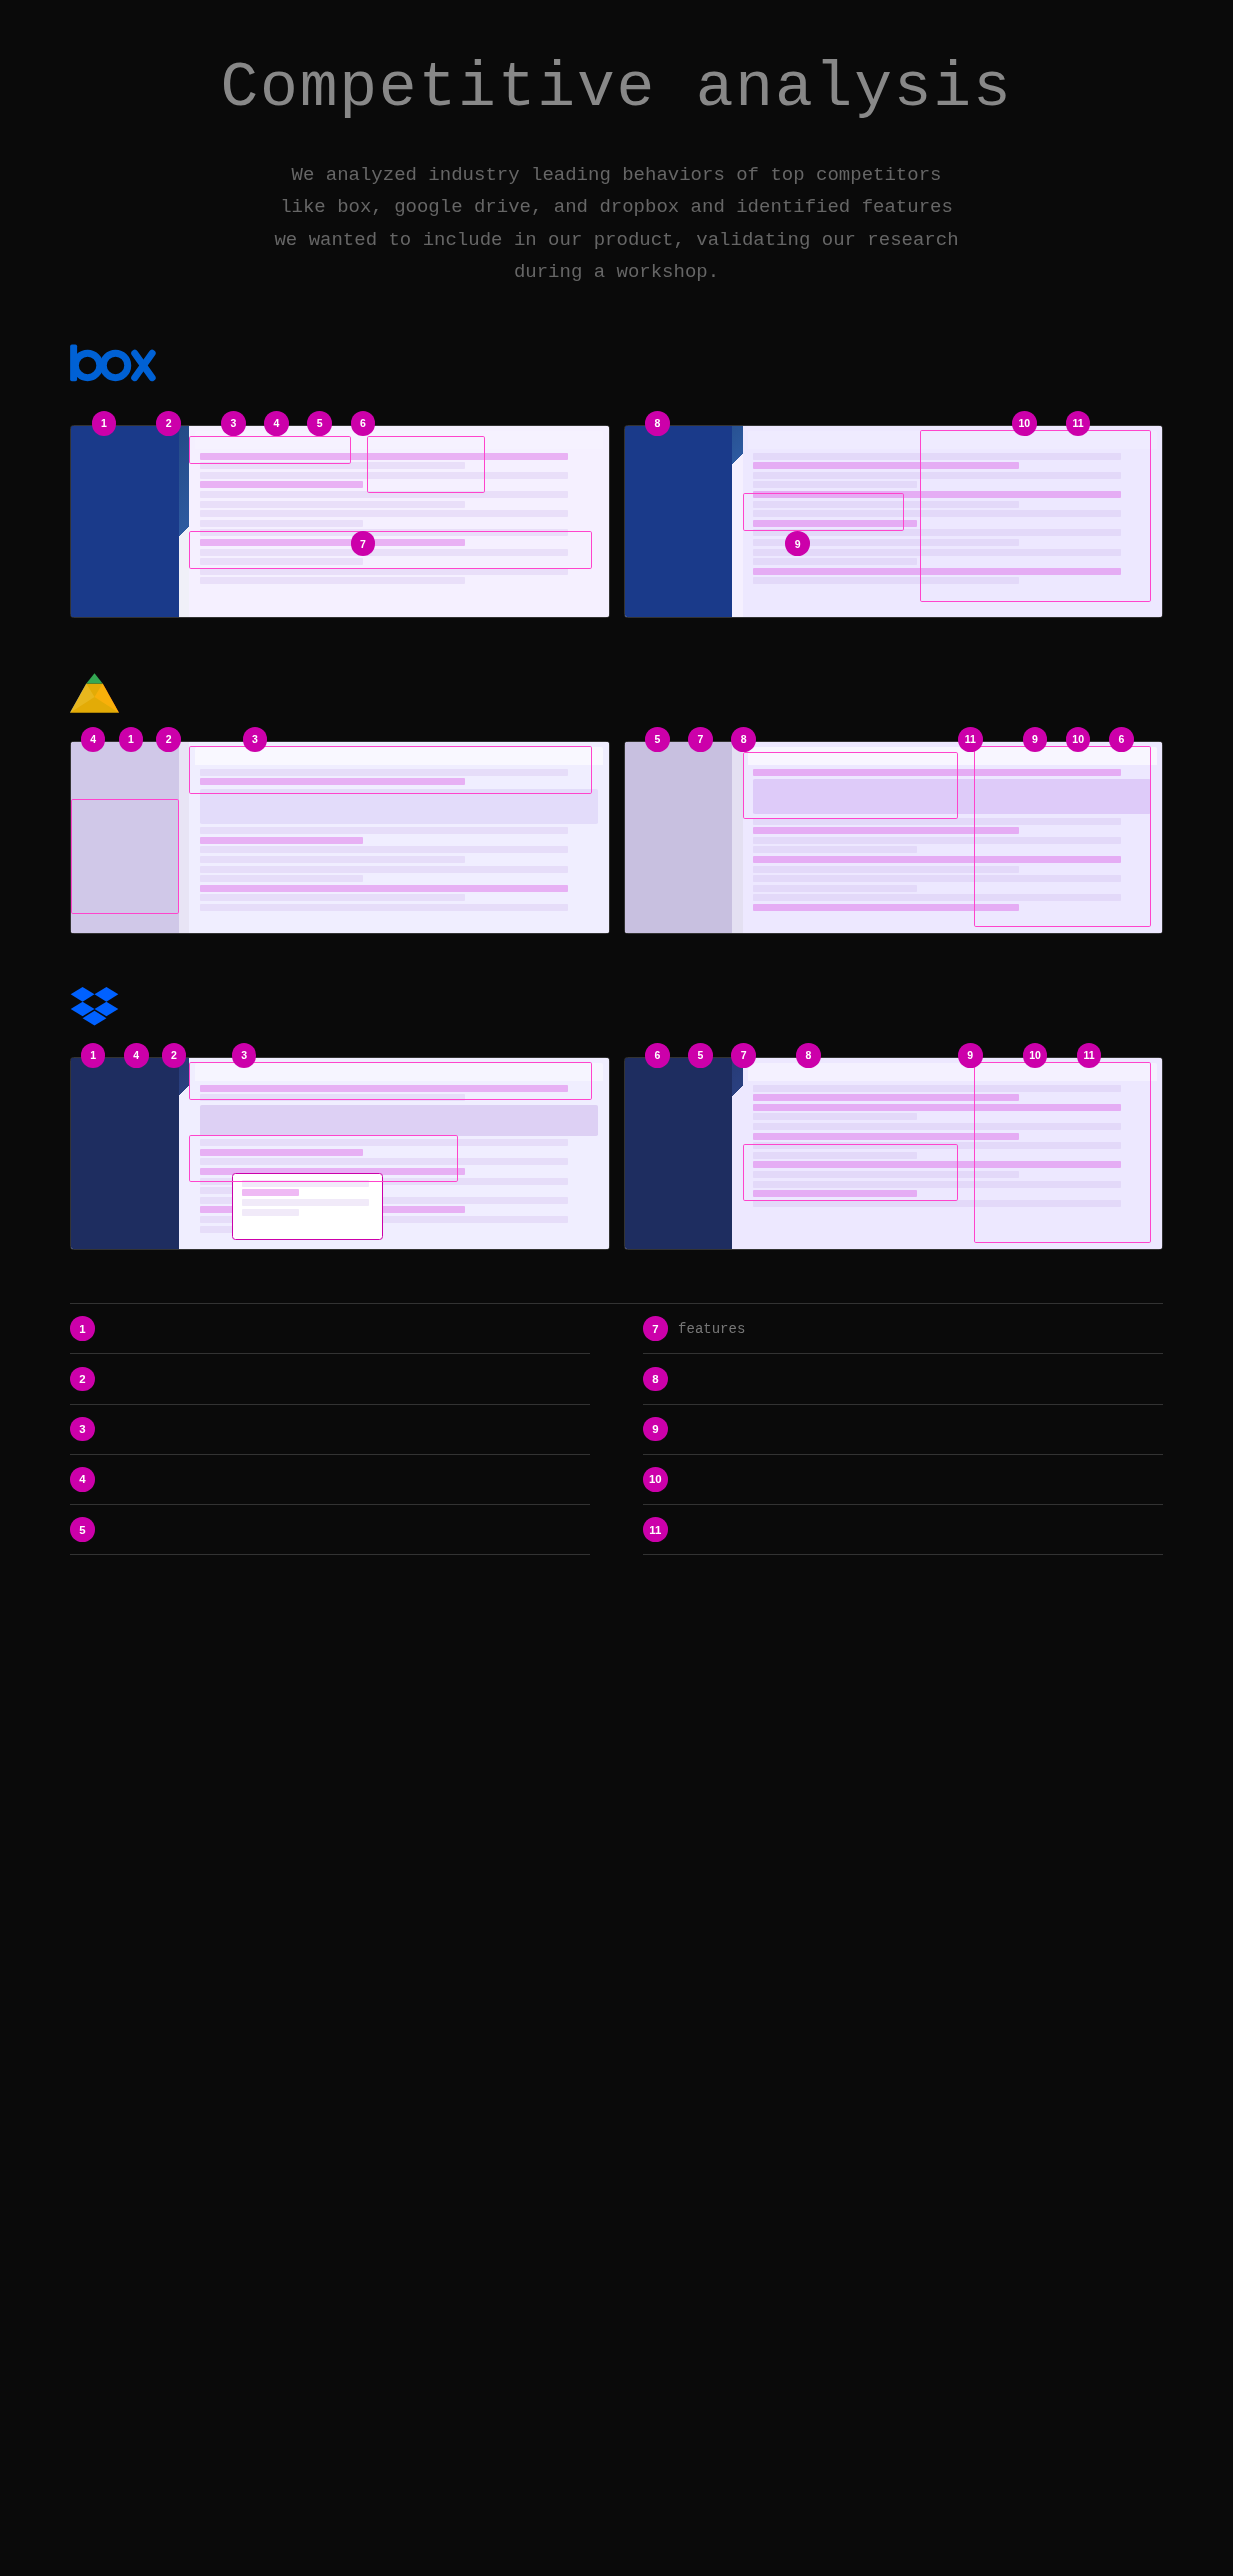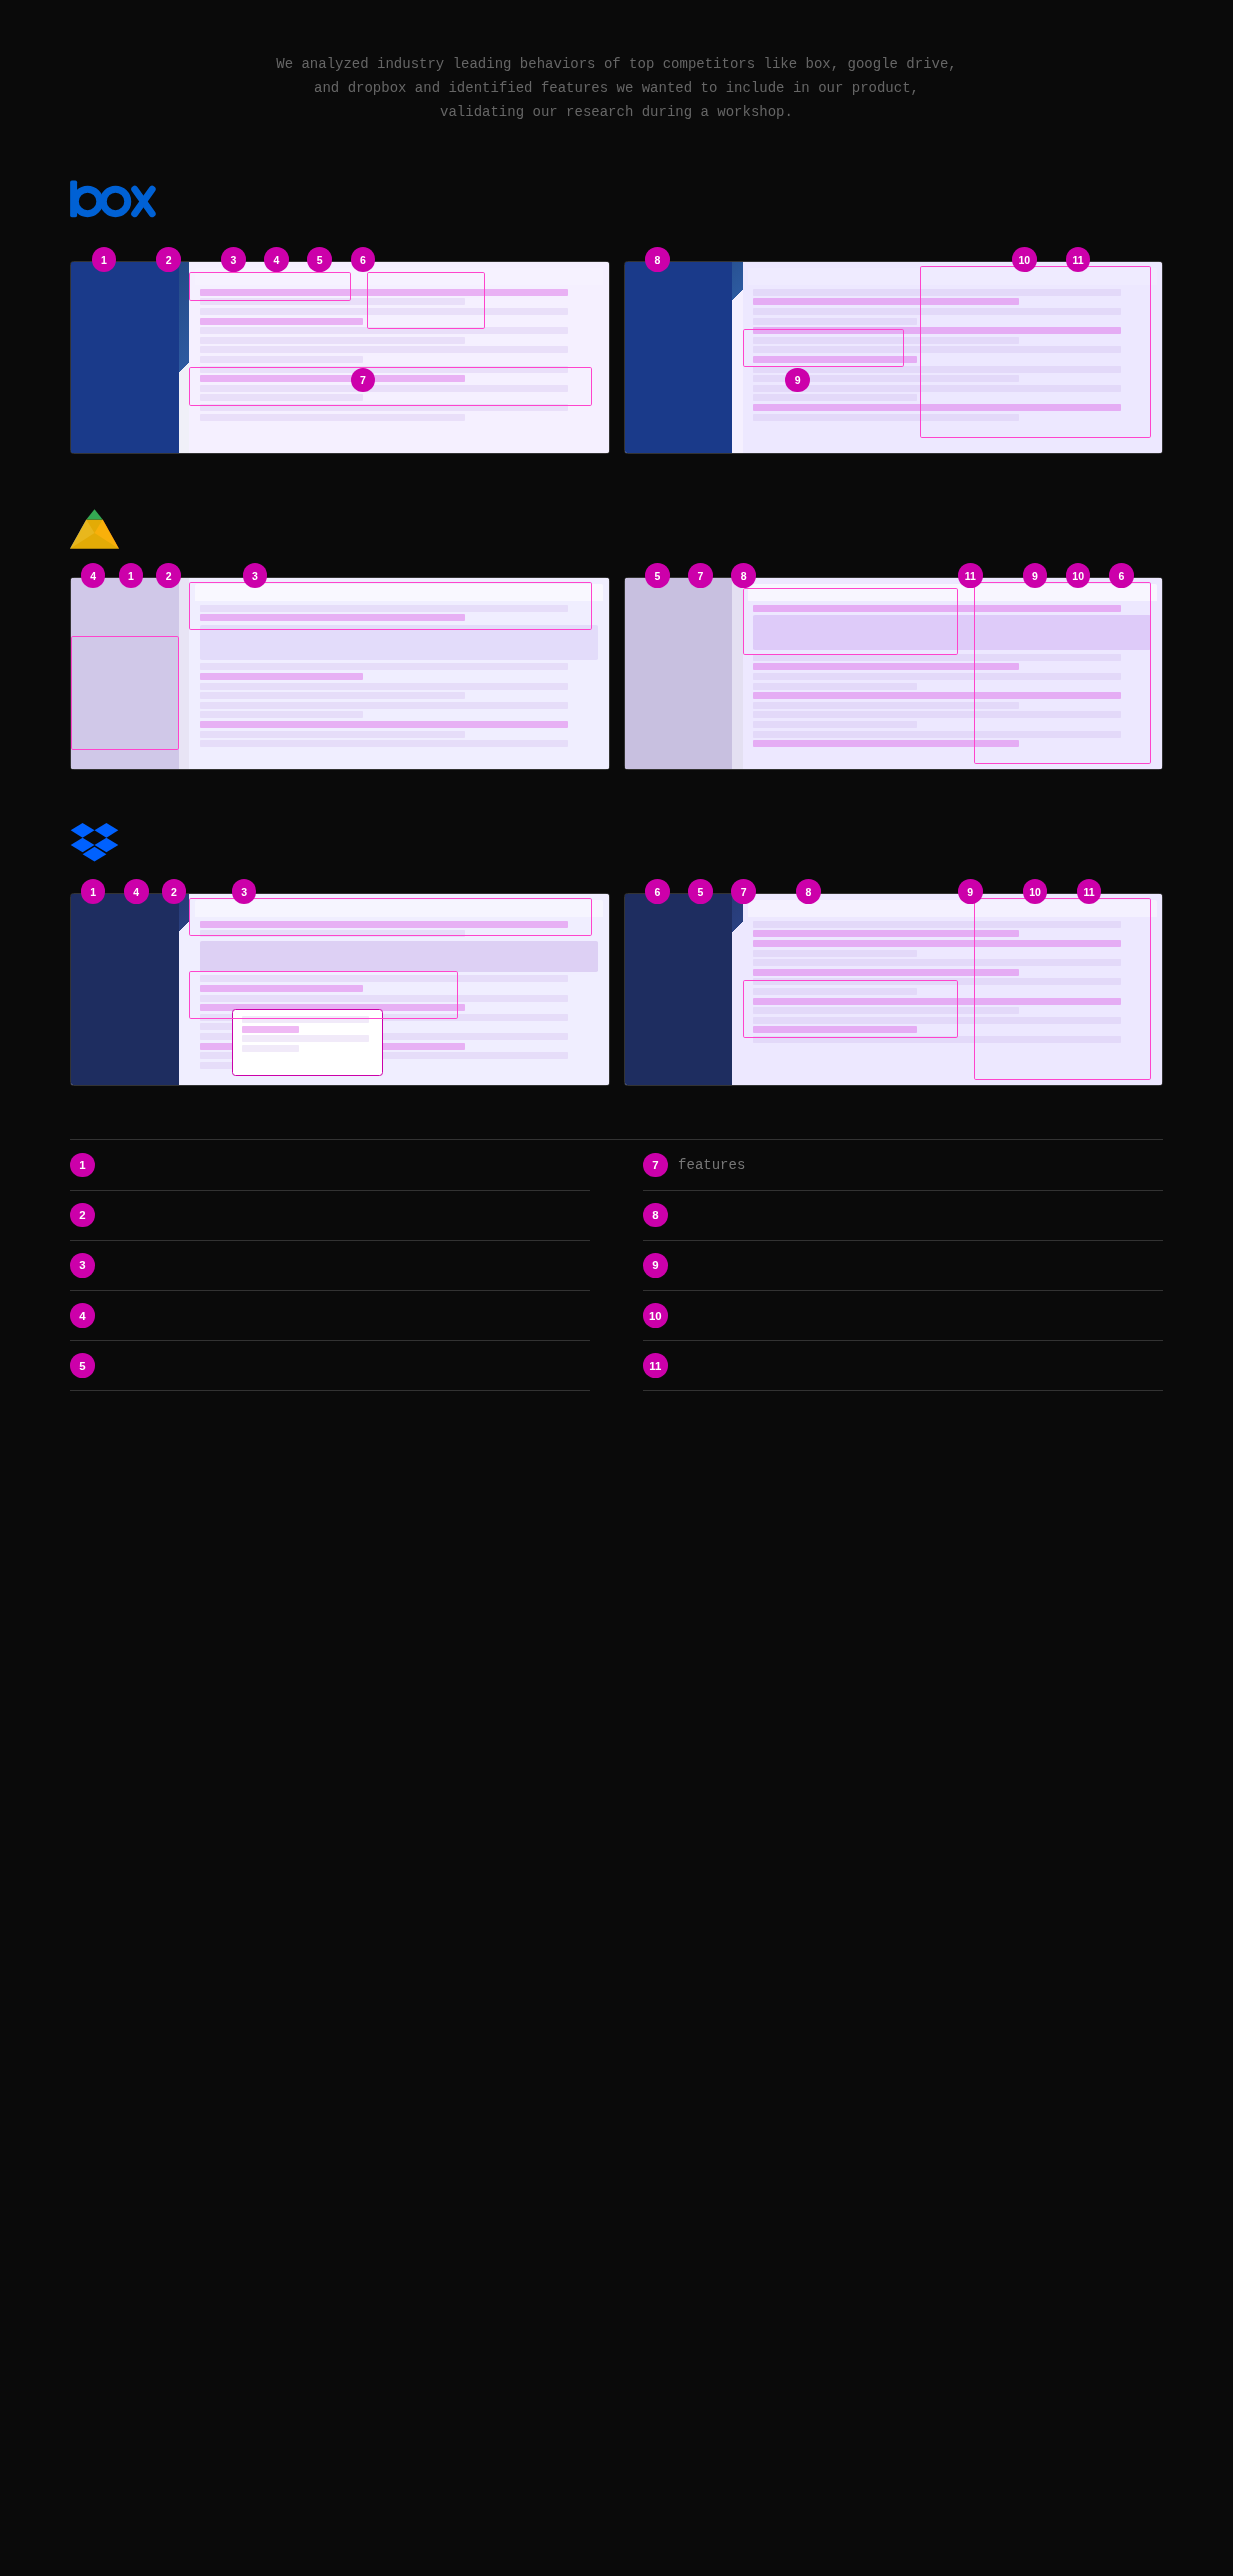--- a/index.html
+++ b/index.html
@@ -20,21 +20,21 @@
       font-size: 63px;
       color: #888;
       text-align: center;
       font-weight: 400;
       letter-spacing: 1.8px;
       margin-bottom: 35px;
       font-family: 'Courier New', Courier, monospace;
     }
 
     .subtitle {
-      font-size: 14px;
+      font-size: 19px;
       color: #666;
       text-align: center;
       line-height: 1.7;
       margin-bottom: 53px;
       font-family: 'Courier New', Courier, monospace;
       max-width: 685px;
       margin-left: auto;
       margin-right: auto;
     }
 
@@ -203,20 +203,21 @@
       background: rgba(255,255,255,0.15);
       margin-bottom: 3.5px;
       border-radius: 1.8px 1.8px 0 0;
     }
   </style>
 </head>
 <body>
 
 <div class="page-container">
 
+  <h1 class="main-title">Competitive analysis</h1>
 
   <p class="subtitle">We analyzed industry leading behaviors of top competitors like box, google drive, and dropbox and identified features we wanted to include in our product, validating our research during a workshop.</p>
 
   <div class="section">
 
     <div class="brand-logo">
       <div class="box-logo">
         <svg width="105" height="48" viewBox="0 0 120 55">
 
           <rect x="0" y="4" width="8" height="42" fill="#0061d5" rx="2"></rect>

